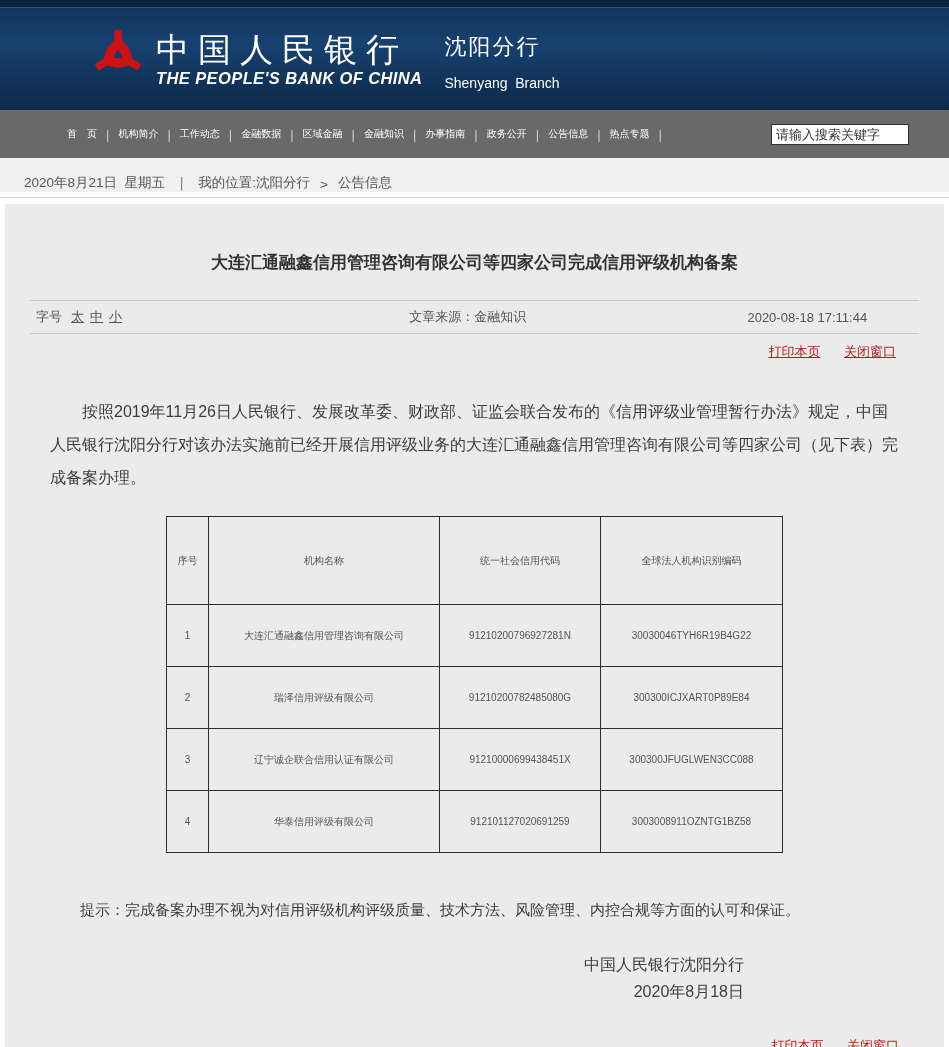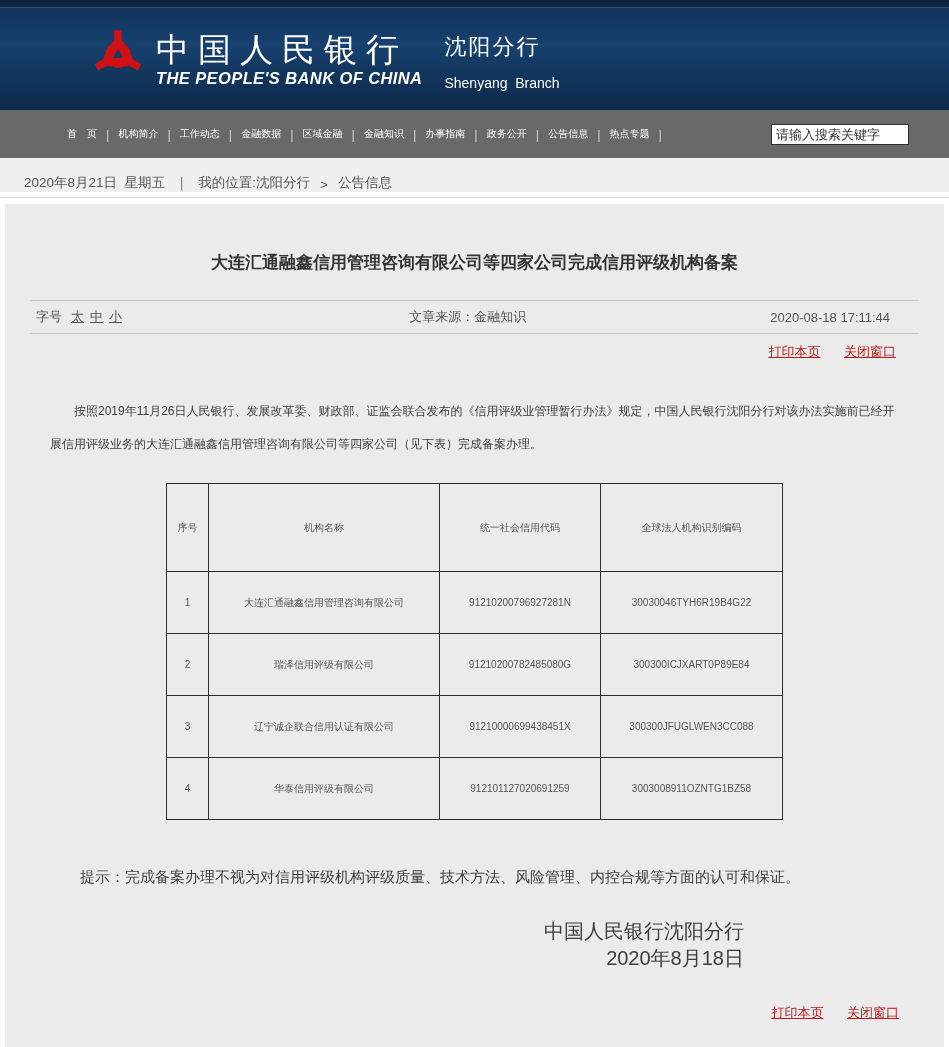--- a/index.html
+++ b/index.html
@@ -60,44 +60,44 @@
     font-size:17px; line-height:22px; color:#333; font-weight:bold;
   }
   .meta {
     margin:26px 25px 0; display:flex; align-items:center;
     border-top:1px solid #c9c9c9; border-bottom:1px solid #c9c9c9;
     padding:7px 6px; font-size:13px; color:#555;gap:40px;
   }
   .meta-left { width:38%; display:flex; gap:9px; align-items:center; }
   .font-link { text-decoration:underline; cursor:pointer; color:#555; }
   .meta-center { width:34%; }
-  .meta-right { flex:1; text-align:center; }
+  .meta-right { flex:1; text-align:left; }
 
   .actions { text-align:right; font-size:13px; }
   .actions.top { margin:9px 48px 0; }
   .actions.bottom { margin:32px 45px 0; }
   .actions a { color:#b91c1c; text-decoration:underline; margin-left:20px; cursor:pointer; }
 
-  .body-text { margin:34px 45px 0; font-size:12px; line-height:33px; color:#3d3d3d; text-indent:2em; }
+  .body-text { margin:34px 45px 0; font-size:16px; line-height:33px; color:#3d3d3d; text-indent:2em; }
 
   table {
     margin:22px auto 10px; border-collapse:collapse; table-layout:fixed;
     width:616px; font-size:10px; color:#545454;
   }
   th,td {
     border:1px solid #2e2e2e; text-align:center; vertical-align:middle;
     font-weight:normal; padding:2px 8px; line-height:22px;
   }
   thead th { height:88px; }
   tbody td { height:62px; }
 
   .note { margin:46px 45px 0; font-size:15px; color:#3d3d3d; text-indent:2em; line-height:22px; }
   .signature {
     margin-top:30px; padding-right:200px; text-align:right;
-    font-size:20px; line-height:27px; color:#3d3d3d;
+    font-size:16px; line-height:27px; color:#3d3d3d;
   }
 </style>
 </head>
 <body>
 
 <header>
   <div class="brand">
     <svg class="logo" width="48" height="76" viewBox="-32 -36 64 72" aria-hidden="true">
       <g fill="#cf1113">
         <path id="ren" d="M -5 -33 L 5 -33 L 5 -20 L 17 -5 L 8 3 L 0 -7 L -8 3 L -17 -5 L -5 -20 Z"></path>

